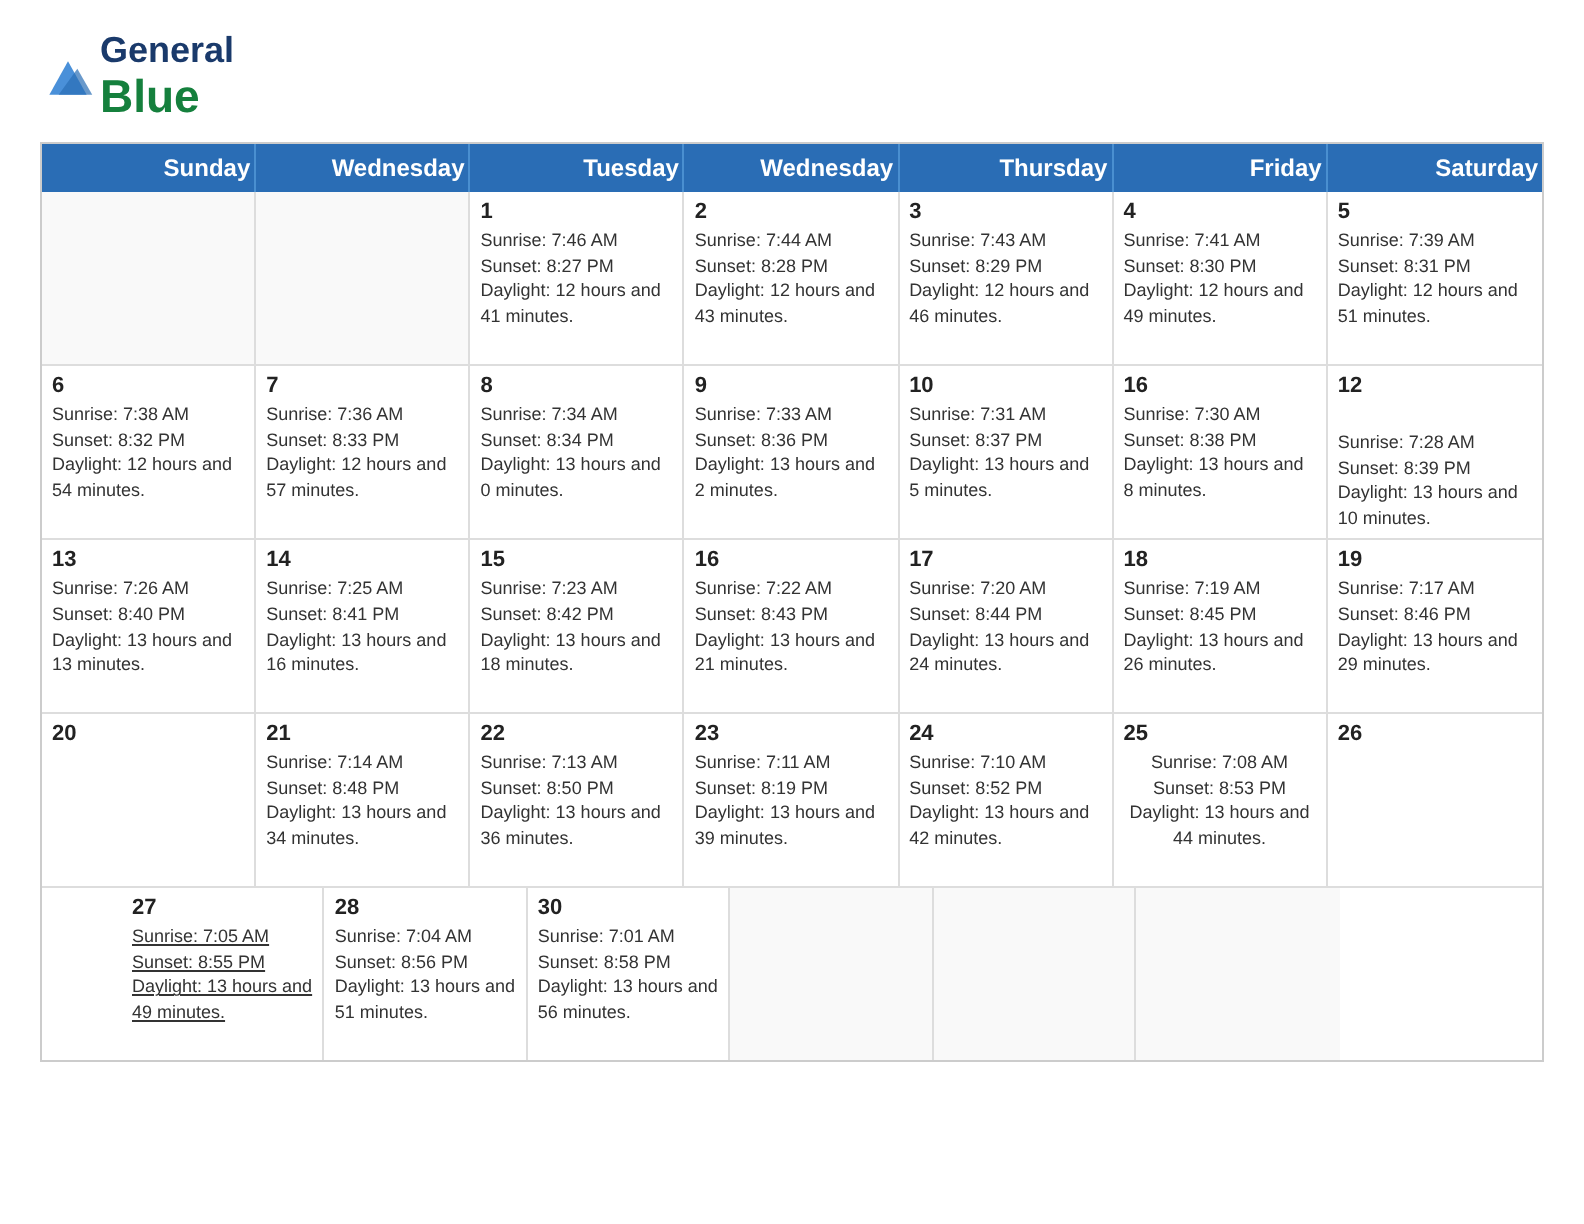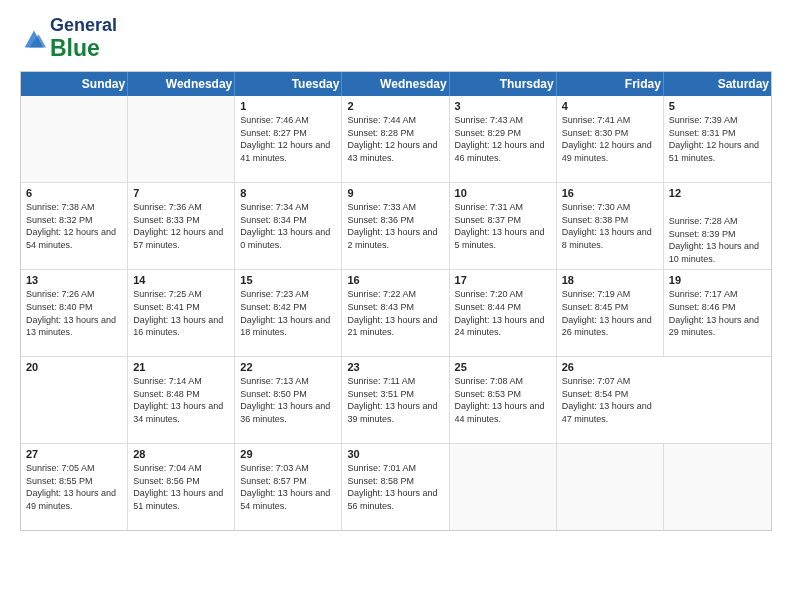--- a/index.html
+++ b/index.html
@@ -69,21 +69,21 @@
       flex: 1;
       display: flex;
       flex-direction: column;
     }
     .cal-row {
       display: grid;
       grid-template-columns: repeat(7, 1fr);
       flex: 1;
       border-bottom: 1px solid #ddd;
     }
-    .cal-row:last-child { border-bottom: none; }
+    .cal-row:last-child { border-bottom: none; margin-left: 40px; }
     .cal-cell {
       padding: 4px 5px;
       border-right: 1px solid #ddd;
       font-size: 9.5px;
       color: #333;
       vertical-align: top;
       min-height: 80px;
       background: #fff;
     }
     .cal-cell:last-child { border-right: none; }
@@ -277,56 +277,53 @@
           </div>
           <div class="cal-cell">
             <span class="day-num">22</span>
             <div class="cell-info" style="white-space: pre-line;">Sunrise: 7:13 AM
 Sunset: 8:50 PM
 Daylight: 13 hours and 36 minutes.</div>
           </div>
           <div class="cal-cell">
             <span class="day-num">23</span>
             <div class="cell-info" style="white-space: pre-line;">Sunrise: 7:11 AM
-Sunset: 3:51 PM
+Sunset: 8:19 PM
 Daylight: 13 hours and 39 minutes.</div>
           </div>
           <div class="cal-cell">
+            <span class="day-num">24</span>
+            <div class="cell-info" style="white-space: pre-line;">Sunrise: 7:10 AM
+Sunset: 8:52 PM
+Daylight: 13 hours and 42 minutes.</div>
+          </div>
+          <div class="cal-cell">
             <span class="day-num">25</span>
-            <div class="cell-info" style="white-space: pre-line;">Sunrise: 7:08 AM
+            <div class="cell-info" style="white-space: pre-line; text-align: center;">Sunrise: 7:08 AM
 Sunset: 8:53 PM
 Daylight: 13 hours and 44 minutes.</div>
           </div>
           <div class="cal-cell">
             <span class="day-num">26</span>
-            <div class="cell-info" style="white-space: pre-line;">Sunrise: 7:07 AM
-Sunset: 8:54 PM
-Daylight: 13 hours and 47 minutes.</div>
           </div>
         </div>
         <div class="cal-row">
           <div class="cal-cell">
             <span class="day-num">27</span>
-            <div class="cell-info" style="white-space: pre-line;">Sunrise: 7:05 AM
+            <div class="cell-info" style="white-space: pre-line; text-decoration: underline;">Sunrise: 7:05 AM
 Sunset: 8:55 PM
 Daylight: 13 hours and 49 minutes.</div>
           </div>
           <div class="cal-cell">
             <span class="day-num">28</span>
             <div class="cell-info" style="white-space: pre-line;">Sunrise: 7:04 AM
 Sunset: 8:56 PM
 Daylight: 13 hours and 51 minutes.</div>
           </div>
           <div class="cal-cell">
-            <span class="day-num">29</span>
-            <div class="cell-info" style="white-space: pre-line;">Sunrise: 7:03 AM
-Sunset: 8:57 PM
-Daylight: 13 hours and 54 minutes.</div>
-          </div>
-          <div class="cal-cell">
             <span class="day-num">30</span>
             <div class="cell-info" style="white-space: pre-line;">Sunrise: 7:01 AM
 Sunset: 8:58 PM
 Daylight: 13 hours and 56 minutes.</div>
           </div>
           <div class="cal-cell empty"></div>
           <div class="cal-cell empty"></div>
           <div class="cal-cell empty"></div>
         </div>
       </div>

